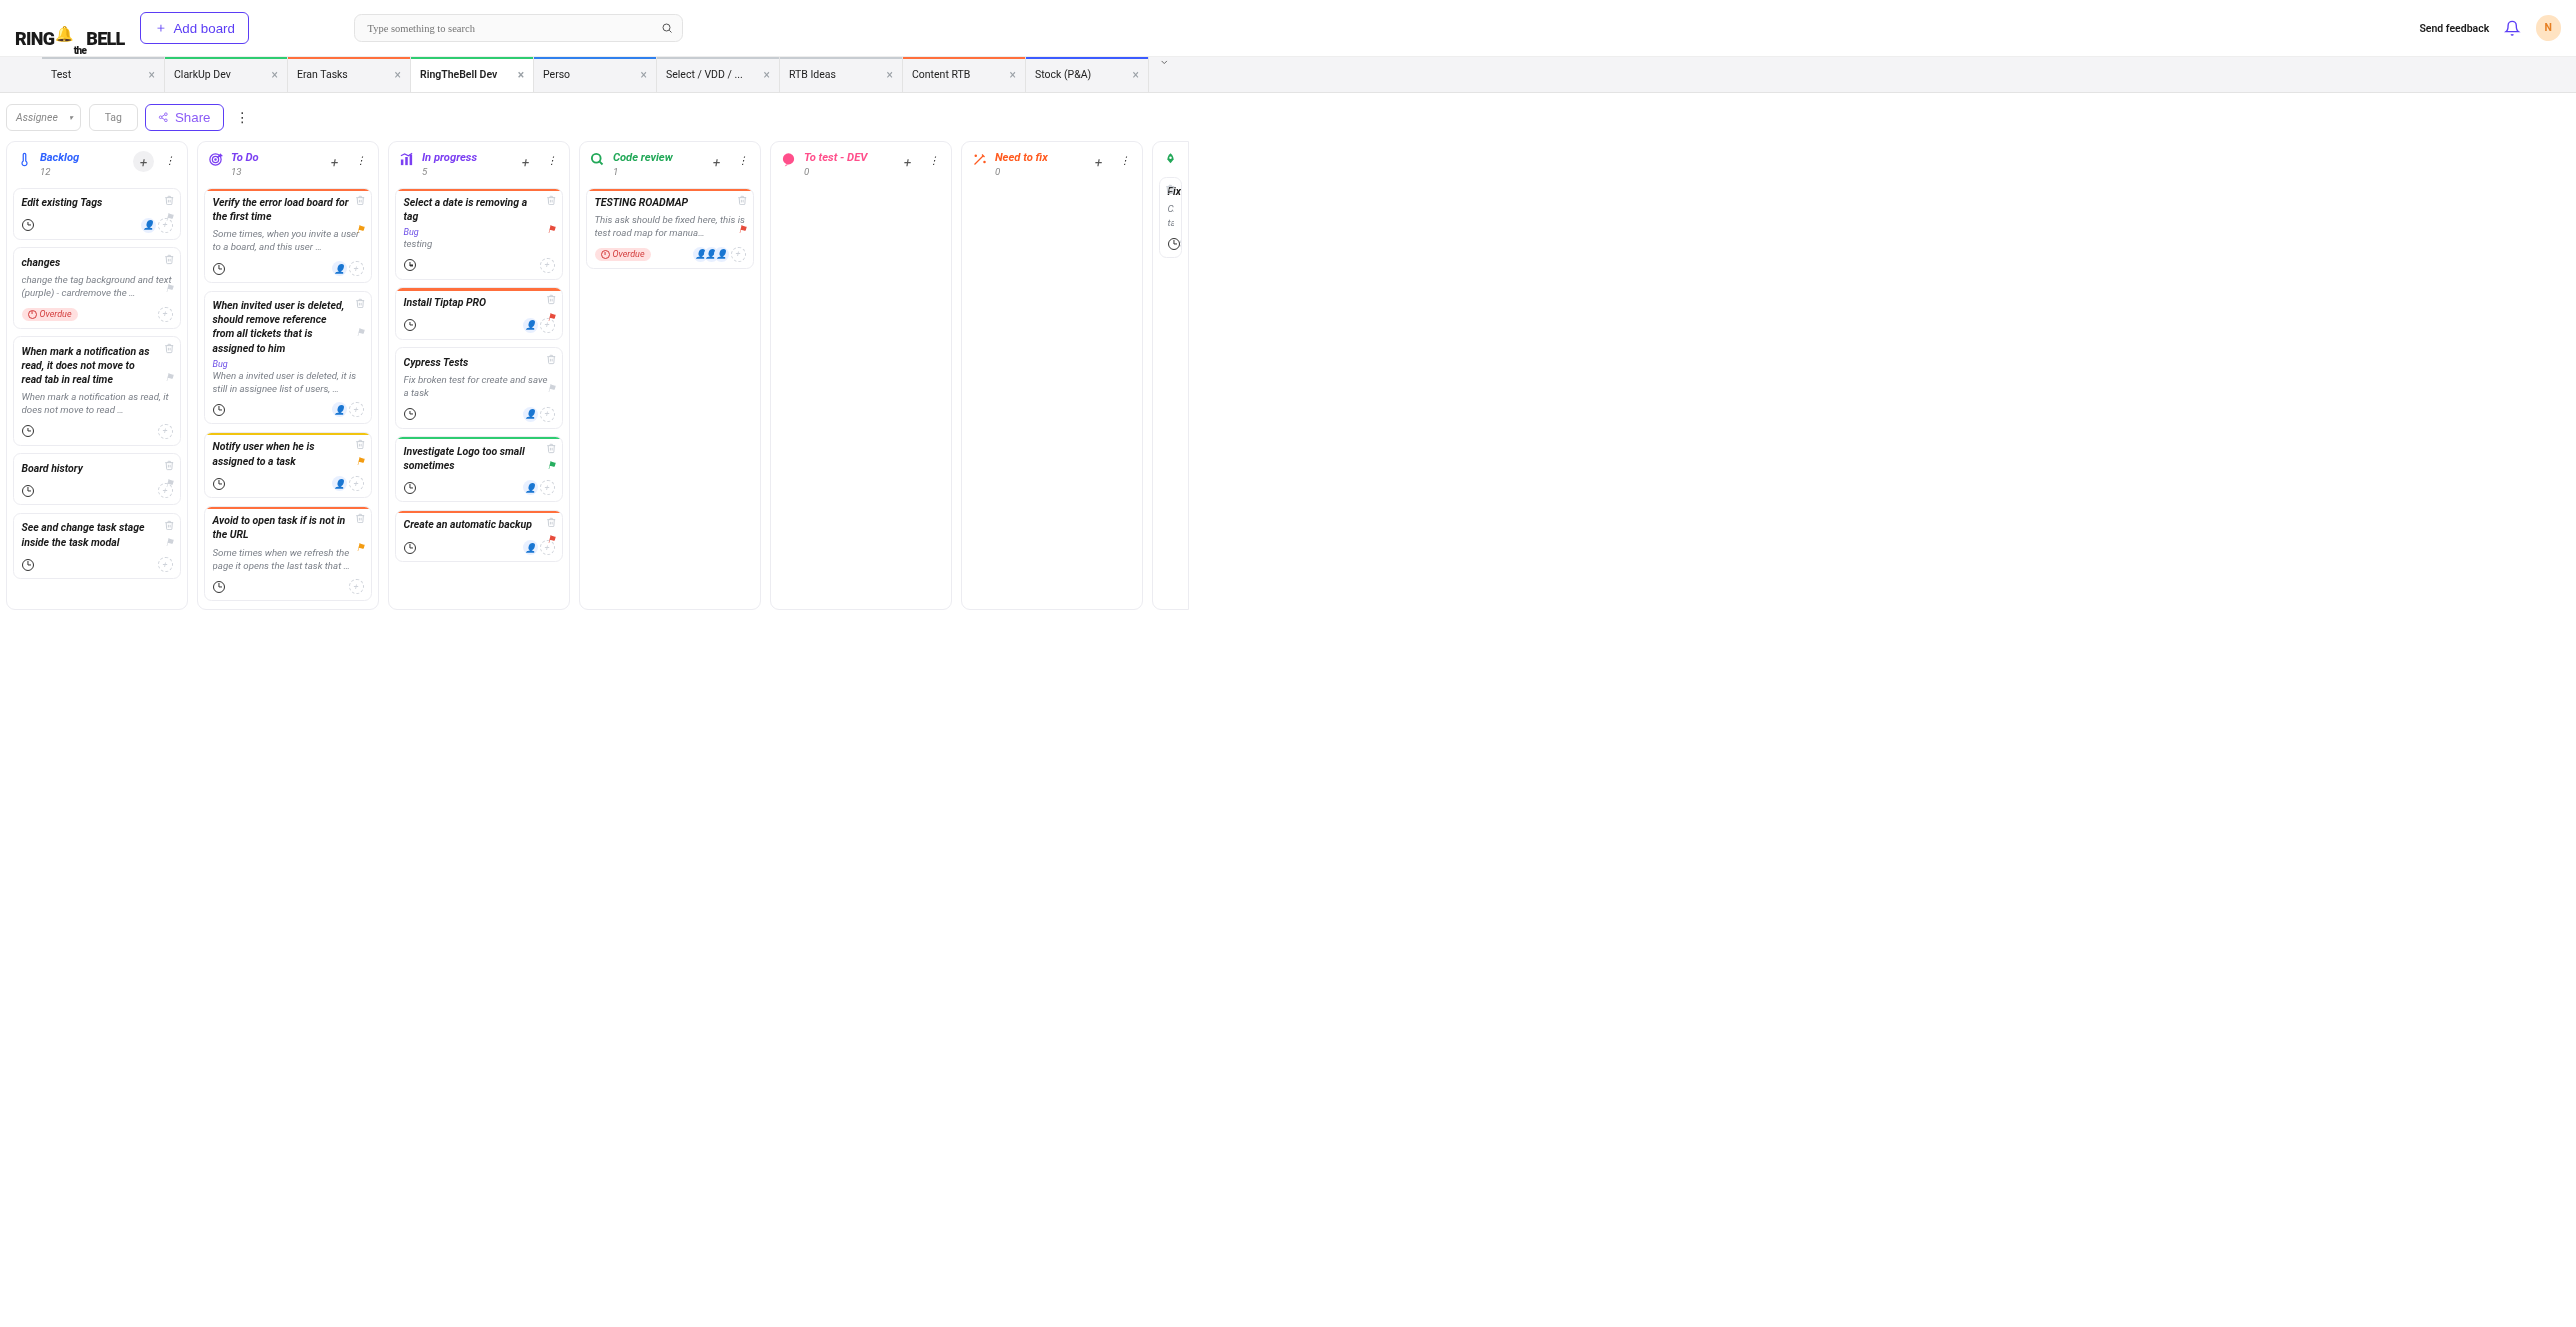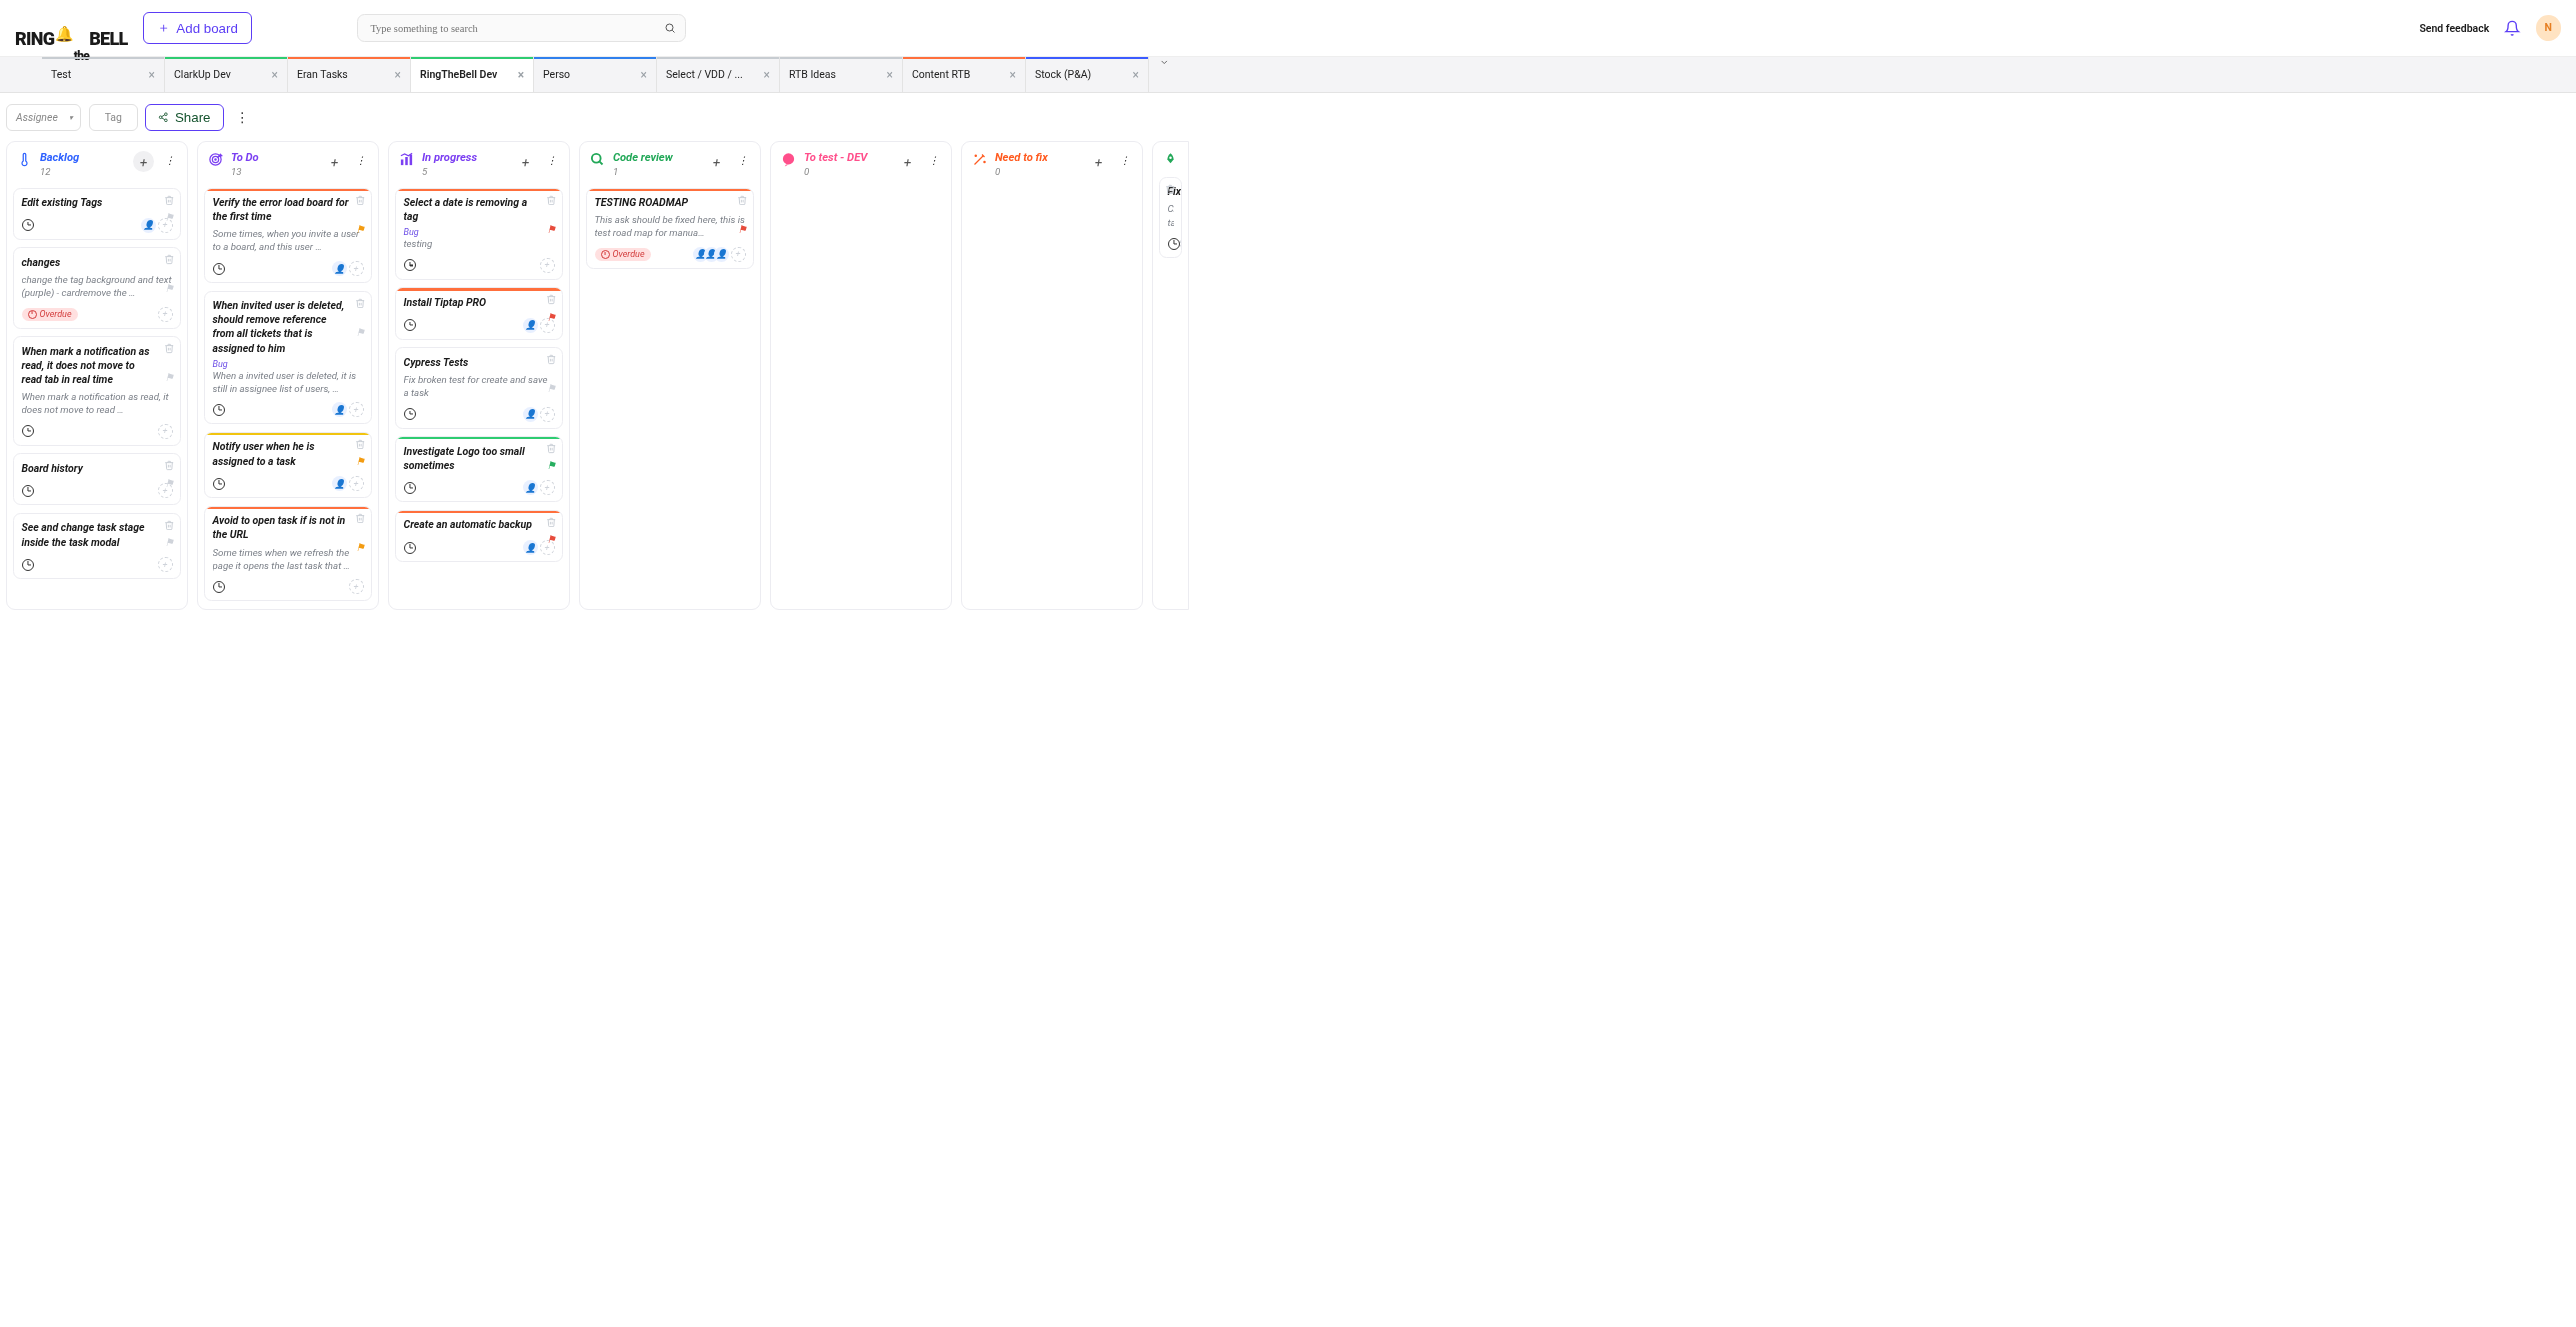--- a/index.html
+++ b/index.html
@@ -2,21 +2,21 @@
 <html style="font-size:12px"><head>
 <meta charset="utf-8">
 <style>
   * { box-sizing: border-box; margin: 0; padding: 0; }
   body { font-family: -apple-system, BlinkMacSystemFont, "Segoe UI", Roboto, sans-serif; background: #fff; color: #1a1a1a; font-size: 10.5px; overflow-x: auto; }
 
   
   .topbar { display: flex; align-items: center; padding: 7.5px 15px; gap: 15px; border-bottom: 0.7px solid #eee;}
   .logo { font-weight: 900; font-size: 18px; letter-spacing: -0.7px; display:flex; align-items:center; gap:1.5px;margin-top:20px;}
   .logo .bell { color:#f5c518; font-size:15px; position:relative; top:-4.5px;}
-  .logo .the { font-size:12px; position:relative; top:18px; margin:0 -1.5px;}
+  .logo .the { font-size:10px; position:relative; top:12px; margin:0 -1.5px;}
   .add-board-btn { border: 1.1px solid #5b3df5; color:#5b3df5; background:#fff; border-radius:6px; padding:6px 13.5px; display:flex; align-items:center; gap:6px; cursor:pointer; font-weight:500;}
   .search-wrap { flex:0 0 auto; margin-left:90px; width:329px; position:relative;}
   .search-input { width:100%; padding:7.5px 30px 7.5px 12px; border:0.7px solid #e3e3e3; border-radius:7.5px; background:#fafafa; font-size:10.5px;font-family:Liberation Serif, serif;}
   .search-icon-right { position:absolute; right:10.5px; top:50%; transform:translateY(-50%); color:#555;}
   .topbar-spacer{flex:1;}
   .feedback { font-weight:600; cursor:pointer;}
   .bell-icon { color:#5b3df5; font-size:15px; cursor:pointer;}
   .avatar { width:25.4px; height:25.4px; border-radius:50%; background:#ffe3c2; color:#e67e22; font-weight:700; display:flex; align-items:center; justify-content:center; cursor:pointer;}
 
   
@@ -25,21 +25,21 @@
   .board-tab .bar{position:absolute; top:0; left:0; right:0; height:2.2px;}
   .board-tab.active{ background:#fff; font-weight:600;}
   .board-tab .close{ color:#9aa0a6; font-size:12px;}
   .board-tabs .more{ width:30px; display:flex; align-items:center; justify-content:center; color:#555; cursor:pointer;}
 
   
   .filter-row{ display:flex; gap:7.5px; padding:10.5px 6px; align-items:center;}
   .filter-select{ border:0.7px solid #e0e0e0; border-radius:6px; padding:6px 22.4px 6px 9px; color:#888; background:#fff; position:relative; cursor:pointer;font-style:italic;}
   .filter-select .chev{position:absolute; right:7.5px; top:50%; transform:translateY(-50%); font-size:7.5px;}
   .filter-tag{ border:0.7px solid #e0e0e0; border-radius:6px; padding:6px 15px; color:#888; background:#fff;}
-  .share-btn{ border:1.1px solid #5b3df5; color:#14532d; border-radius:6px; padding:5.2px 12px; display:flex; gap:6px; align-items:center; background:#fff; cursor:pointer; font-weight:500;}
+  .share-btn{ border:1.1px solid #5b3df5; color:#8b5cf6; border-radius:6px; padding:5.2px 12px; display:flex; gap:6px; align-items:center; background:#fff; cursor:pointer; font-weight:500;}
   .filter-more{ padding:4.5px; cursor:pointer; color:#333; font-size:13.5px;}
 
   
   .board-area{ display:flex; gap:9px; padding:0 6px 15px 6px; overflow-x:auto;font-style:italic;}
   .col{ flex:0 0 182px; background:#fff; border:0.7px solid #ececf1; border-radius:9px; padding:7.5px 6px; display:flex; flex-direction:column; gap:7.5px; min-height:419px;}
   .col.partial{flex:0 0 37px; overflow:hidden; border-radius:9px 0 0 9px;}
   .col-head{ display:flex; align-items:flex-start; gap:7.5px; padding:1.5px 3px;}
   .col-icon{ width:16.4px; height:16.4px; display:flex; align-items:center; justify-content:center; font-size:13.5px;}
   .col-title-wrap{flex:1; line-height:1.3;}
   .col-title{ font-weight:700; font-size:11.2px;}

